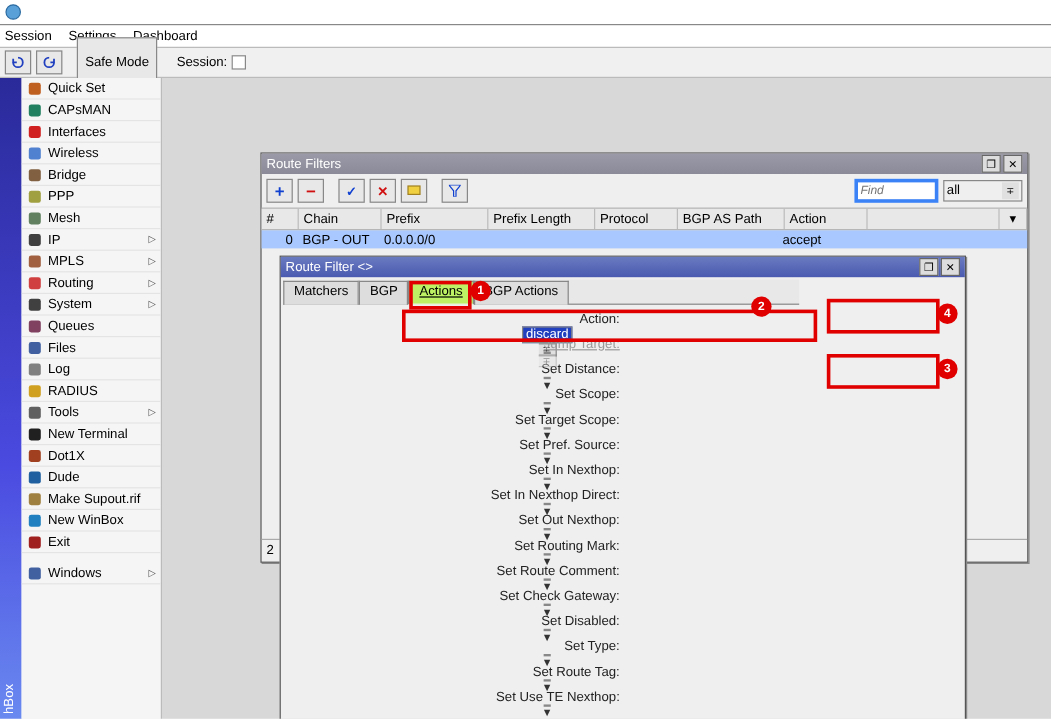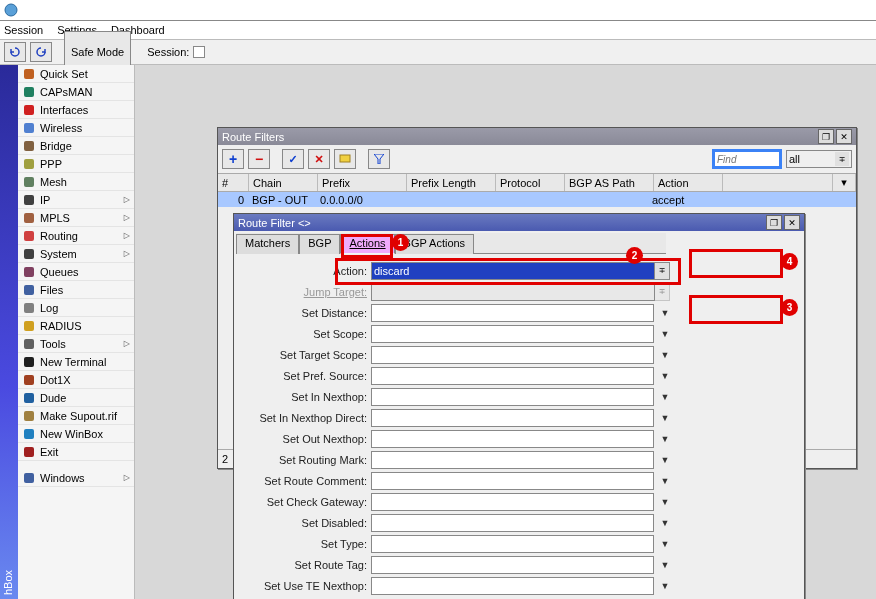--- a/index.html
+++ b/index.html
@@ -22,23 +22,23 @@
   .winbtn { width:14px; height:13px; background:#ddd; border:1px solid #666; display:flex; align-items:center; justify-content:center; font-size:9px; color:#000; }
   .wtb { height:24px; border-bottom:1px solid #aaa; display:flex; align-items:center; padding:2px 4px; gap:4px; }
   .filterinput { margin-left:auto; width:60px; height:14px; border:3px solid #3b82f6; font-size:10px; font-style:italic; color:#888; padding:0 2px;}
   .allsel { width:60px; height:16px; border:1px solid #888; font-size:11px; display:flex; align-items:center; padding:0 2px;}
   .gridhead { height:17px; background:#e8e8e8; border-bottom:1px solid #aaa; display:flex; }
   .gc { border-right:1px solid #bbb; padding:0 4px; display:flex; align-items:center; font-size:11px; }
   .gridrow { height:15px; display:flex; background:#a8c8ff; }
   .statusrow { height:18px; border-top:1px solid #aaa; padding:0 4px; display:flex; align-items:center; }
   .tabs { height:20px; display:flex; border-bottom:1px solid #888; background:#e8e8e8; margin:2px; }
   .tab { border:1px solid #888; border-bottom:none; padding:2px 8px; margin-right:0px; background:#ddd; position:relative; top:1px; }
-  .tab.active { background:#f0abfc; border-bottom:1px solid #f5f5f5;text-decoration:underline; }
+  .tab.active { background:#bef264; border-bottom:1px solid #f5f5f5;text-decoration:underline; }
   .form { padding:4px 8px; }
-  .frow { display:flex; align-items:center; height:21px; }
+  .frow { display:flex; align-items:center; height:21px;flex-direction:column; }
   .flab { width:125px; text-align:right; padding-right:4px; color:#222; }
   .flab.disabled, .flab.gray { color:#999;text-decoration:underline; }
   .finput { flex:1; height:16px; border:1px solid #888; background:#fff; padding:0 2px; display:flex; align-items:center; }
   .finput.disabled { background:#e8e8e8; }
   .drop { width:14px; height:16px; border:1px solid #888; border-left:none; background:#e0e0e0; display:flex; align-items:center; justify-content:center; font-size:8px; }
   .spacer { width:6px; }
   .sidebuttons { position:absolute; top:38px; right:10px; width:78px; display:flex; flex-direction:column; gap:3px; }
   .sbtn { height:18px; border:1px solid #888; background:#e8e8e8; display:flex; align-items:center; justify-content:center; font-size:11px; }
   .redbox { border:3px solid #e00000; position:absolute; pointer-events:none; }
   .reddot { width:17px; height:17px; border-radius:50%; background:#e00000; color:#fff; font-size:10px; font-weight:bold; display:flex; align-items:center; justify-content:center; position:absolute; pointer-events:none; }

